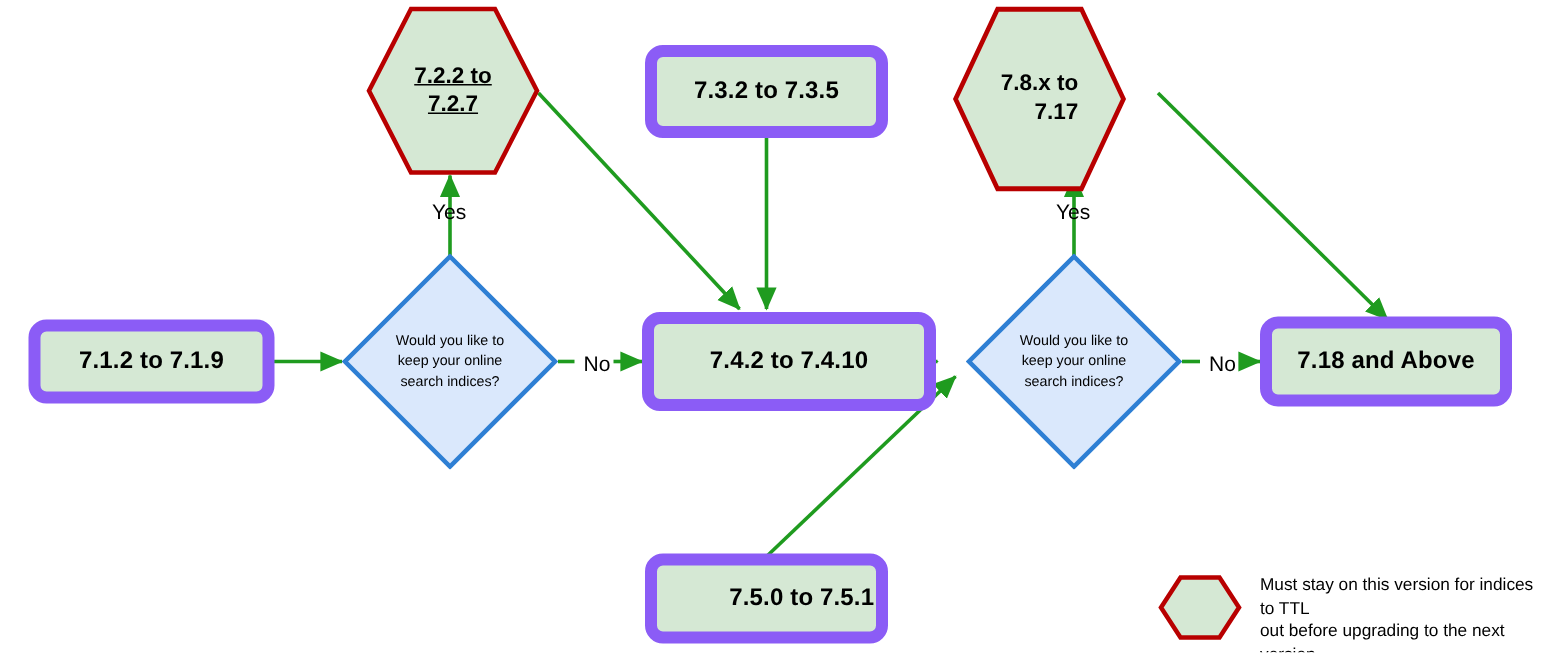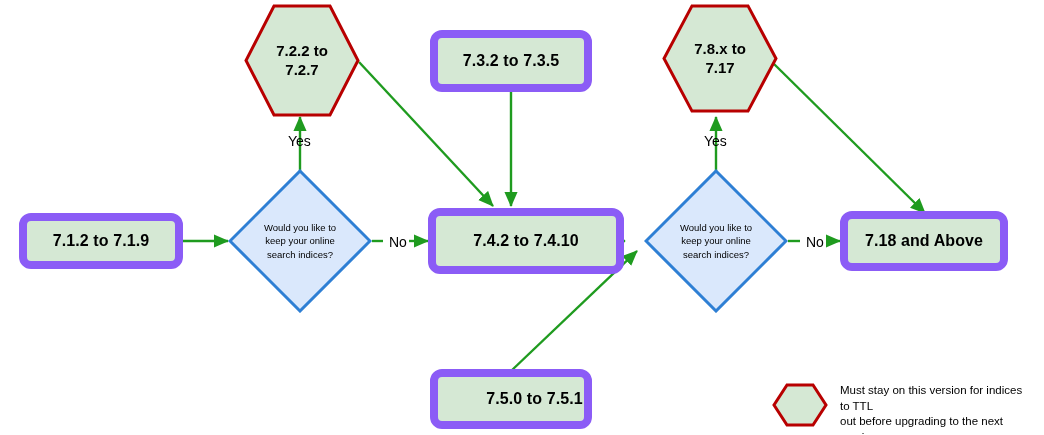--- a/index.html
+++ b/index.html
@@ -147,21 +147,21 @@
     <svg class="diamond-shape" viewBox="0 0 144 144" preserveAspectRatio="none">
       <polygon points="72,2 142,72 72,142 2,72" fill="#dae8fc" stroke="#2e7fd4" stroke-width="3"></polygon>
     </svg>
     <span class="diamond-label">Would you like to keep your online search indices?</span>
   </div>
 
   <div class="node hex-node" style="left:244px; top:4px; width:116px; height:113px;">
     <svg class="hex-shape" viewBox="0 0 116 113" preserveAspectRatio="none">
       <polygon points="30,2 86,2 114,56.5 86,111 30,111 2,56.5" fill="#d5e8d4" stroke="#b80000" stroke-width="3"></polygon>
     </svg>
-    <span class="hex-label" style="white-space:pre-line;">7.2.2 to
+    <span class="hex-label" style="white-space:pre-line;text-decoration:underline;">7.2.2 to
 7.2.7</span>
   </div>
 
   <div class="node rect-node" style="left:430px; top:30px; width:162px; height:62px;">
     <span>7.3.2 to 7.3.5</span>
   </div>
 
   <div class="node rect-node" style="left:428px; top:208px; width:196px; height:66px;">
     <span>7.4.2 to 7.4.10</span>
   </div>
@@ -170,21 +170,21 @@
     <span>7.5.0 to 7.5.1</span>
   </div>
 
   <div class="node diamond-node" style="left:644px; top:169px; width:144px; height:144px;">
     <svg class="diamond-shape" viewBox="0 0 144 144" preserveAspectRatio="none">
       <polygon points="72,2 142,72 72,142 2,72" fill="#dae8fc" stroke="#2e7fd4" stroke-width="3"></polygon>
     </svg>
     <span class="diamond-label">Would you like to keep your online search indices?</span>
   </div>
 
-  <div class="node hex-node" style="left:662px; top:4px; width:116px; height:109px;">
+  <div class="node hex-node" style="left:635px; top:4px; width:116px; height:124px;text-align:right;">
     <svg class="hex-shape" viewBox="0 0 116 113" preserveAspectRatio="none">
       <polygon points="30,2 86,2 114,56.5 86,111 30,111 2,56.5" fill="#d5e8d4" stroke="#b80000" stroke-width="3"></polygon>
     </svg>
     <span class="hex-label" style="white-space:pre-line;">7.8.x to
 7.17</span>
   </div>
 
   <div class="node rect-node" style="left:840px; top:211px; width:168px; height:60px;">
     <span>7.18 and Above</span>
   </div>

